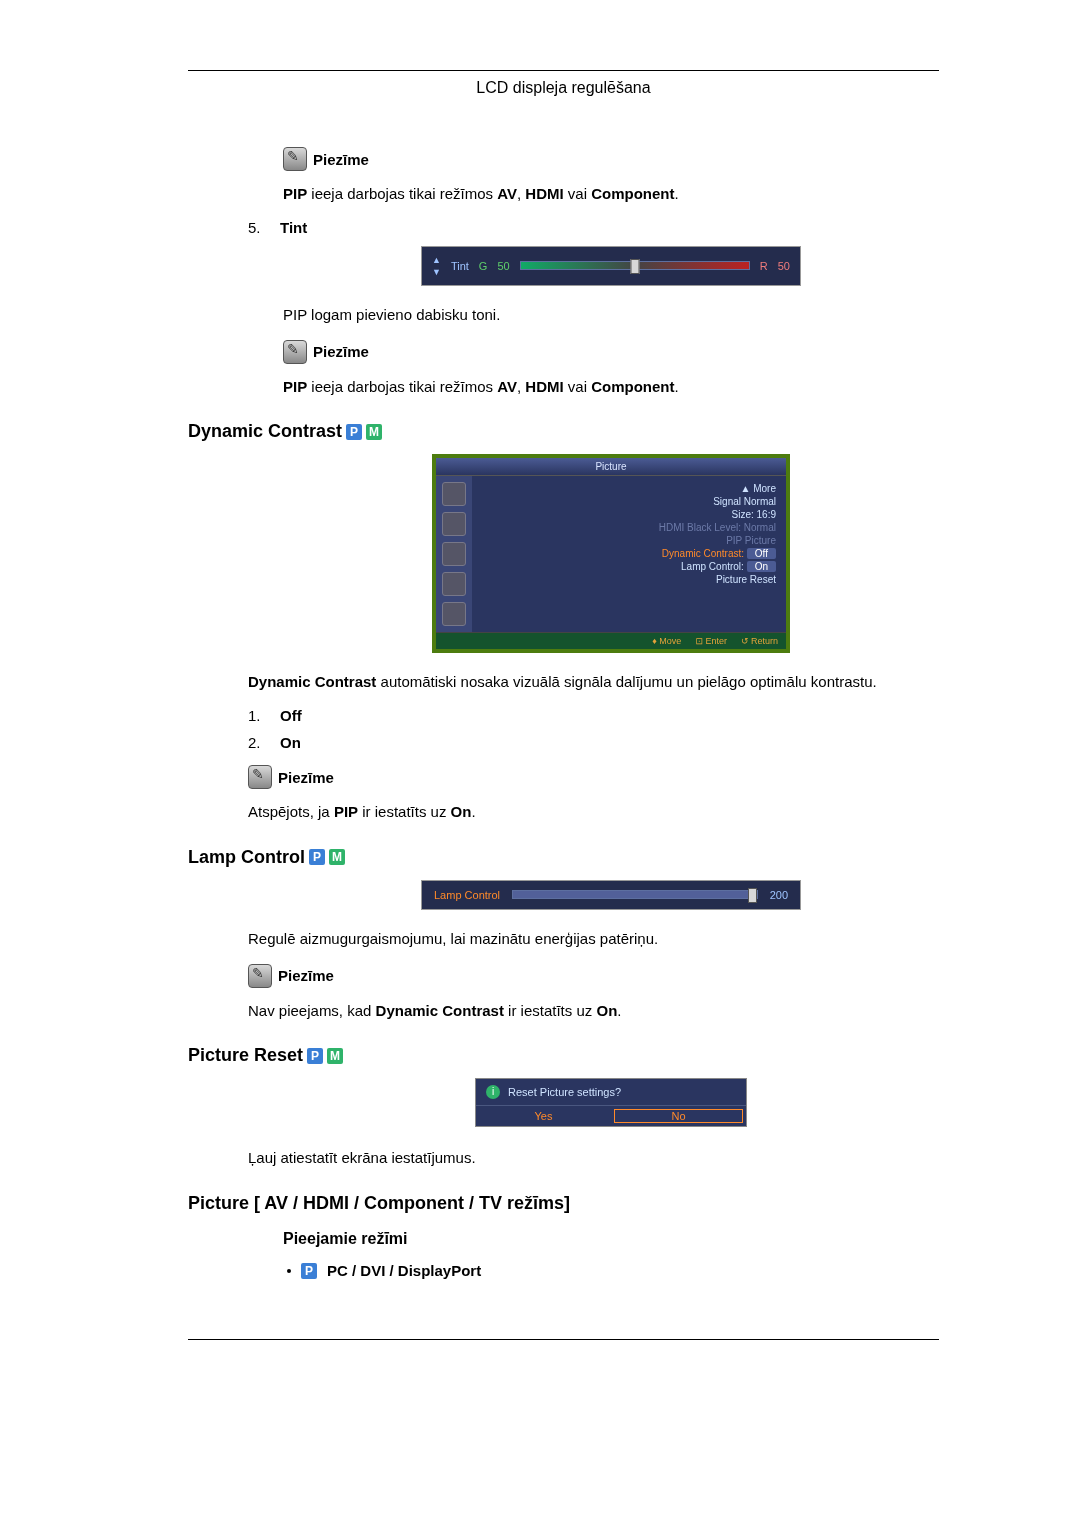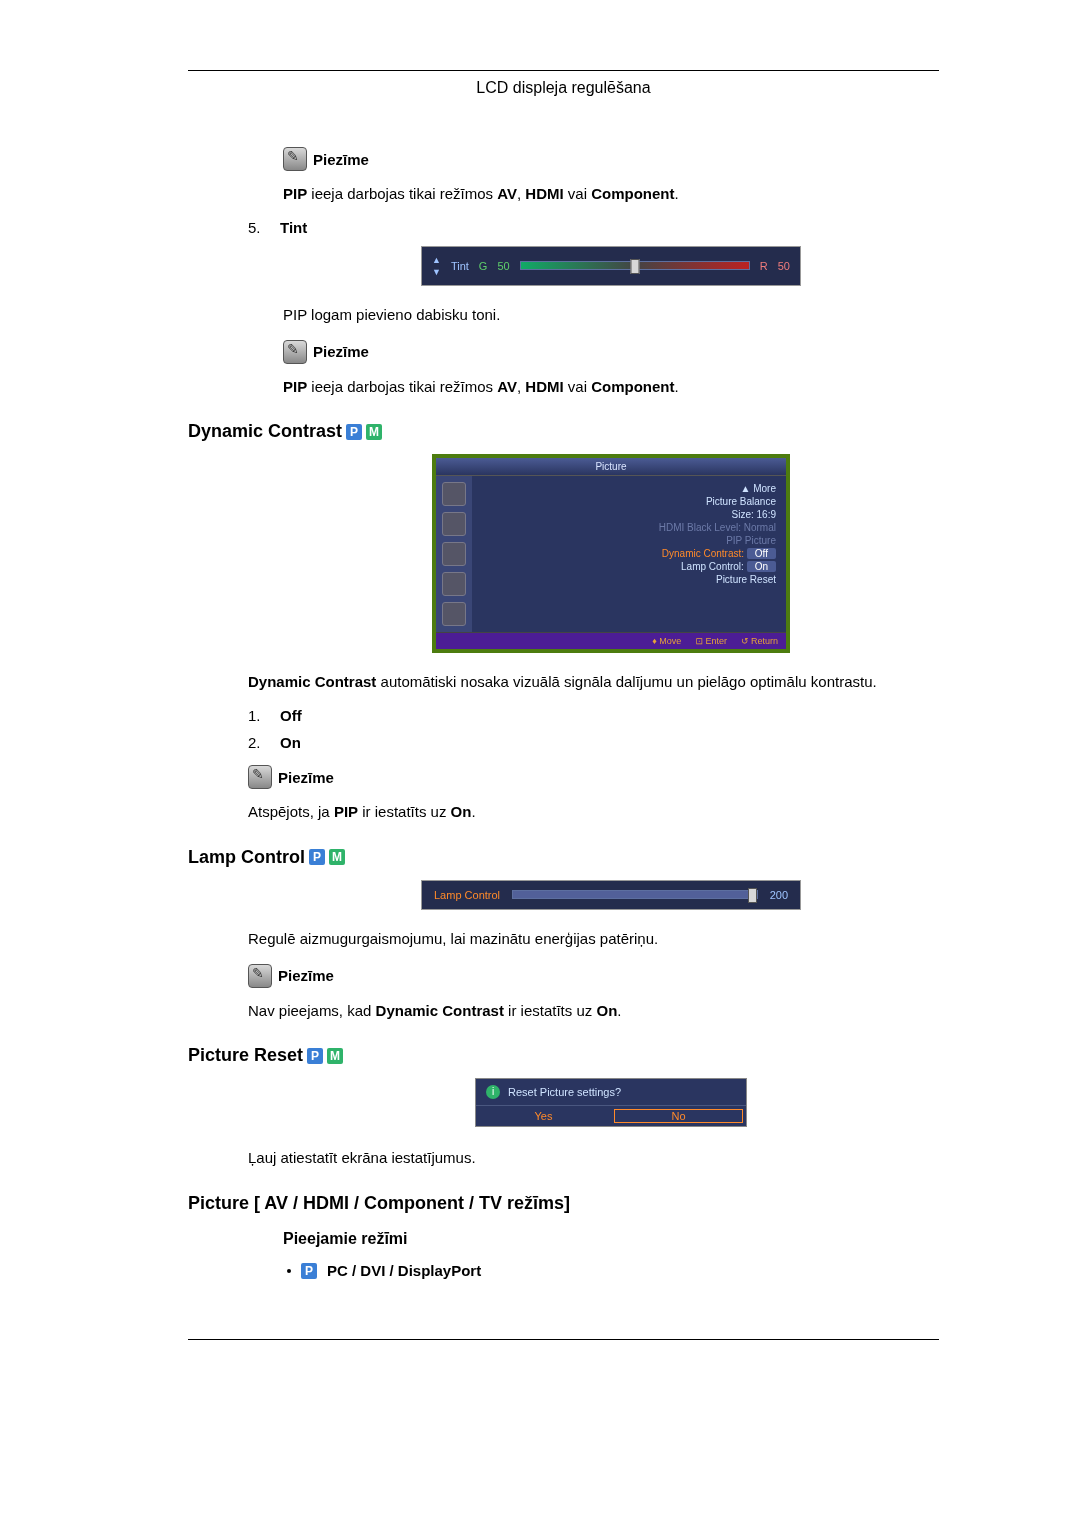--- a/index.html
+++ b/index.html
@@ -206,21 +206,21 @@
   }
   .osd-pic-list .dim { color: #6c7aa8; }
   .osd-pic-list .hl { color: #ff8a2a; }
   .osd-pic-list .selbox {
     background: #4b5b94;
     padding: 0 8px;
     color: #fff;
     border-radius: 2px;
   }
   .osd-pic-footer {
-    background: #4c1d95;
+    background: #14532d;
     color: #e3a23a;
     font-size: 9px;
     padding: 3px 8px;
     display: flex;
     justify-content: flex-end;
     gap: 14px;
     border-top: 1px solid #444;
   }
 
   .osd-lamp {
@@ -367,21 +367,21 @@
           <div class="ic"></div>
           <div class="ic"></div>
           <div class="ic"></div>
         </div>
         <div class="osd-pic-list">
           <div class="row">
               <span>▲ More</span>
               <span></span>
             </div>
           <div class="row">
-              <span>Picture Balance</span>
+              <span>Signal Normal</span>
               <span></span>
             </div>
           <div class="row">
               <span>Size</span>
               <span>: 16:9</span>
             </div>
           <div class="row dim">
               <span>HDMI Black Level</span>
               <span>: Normal</span>
             </div>

